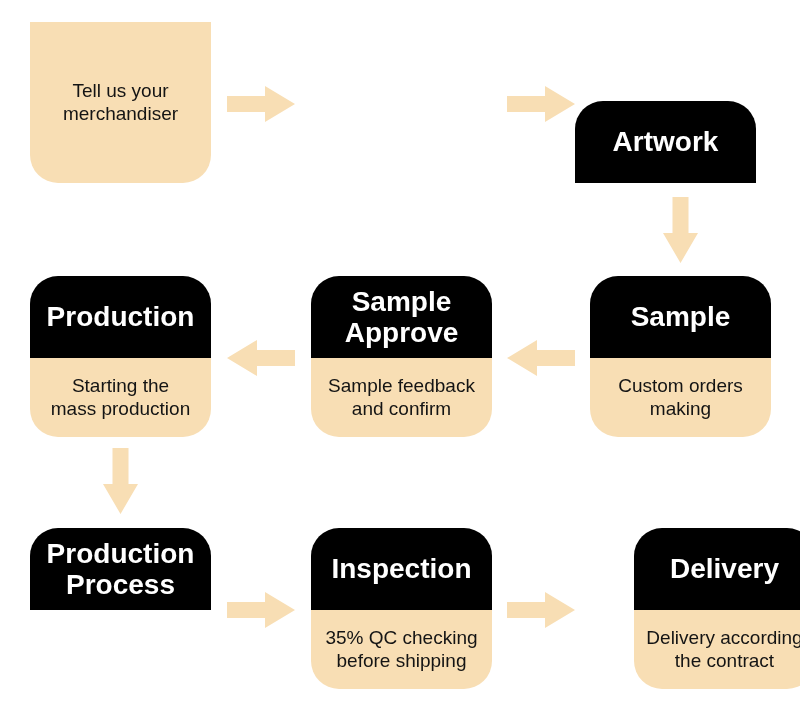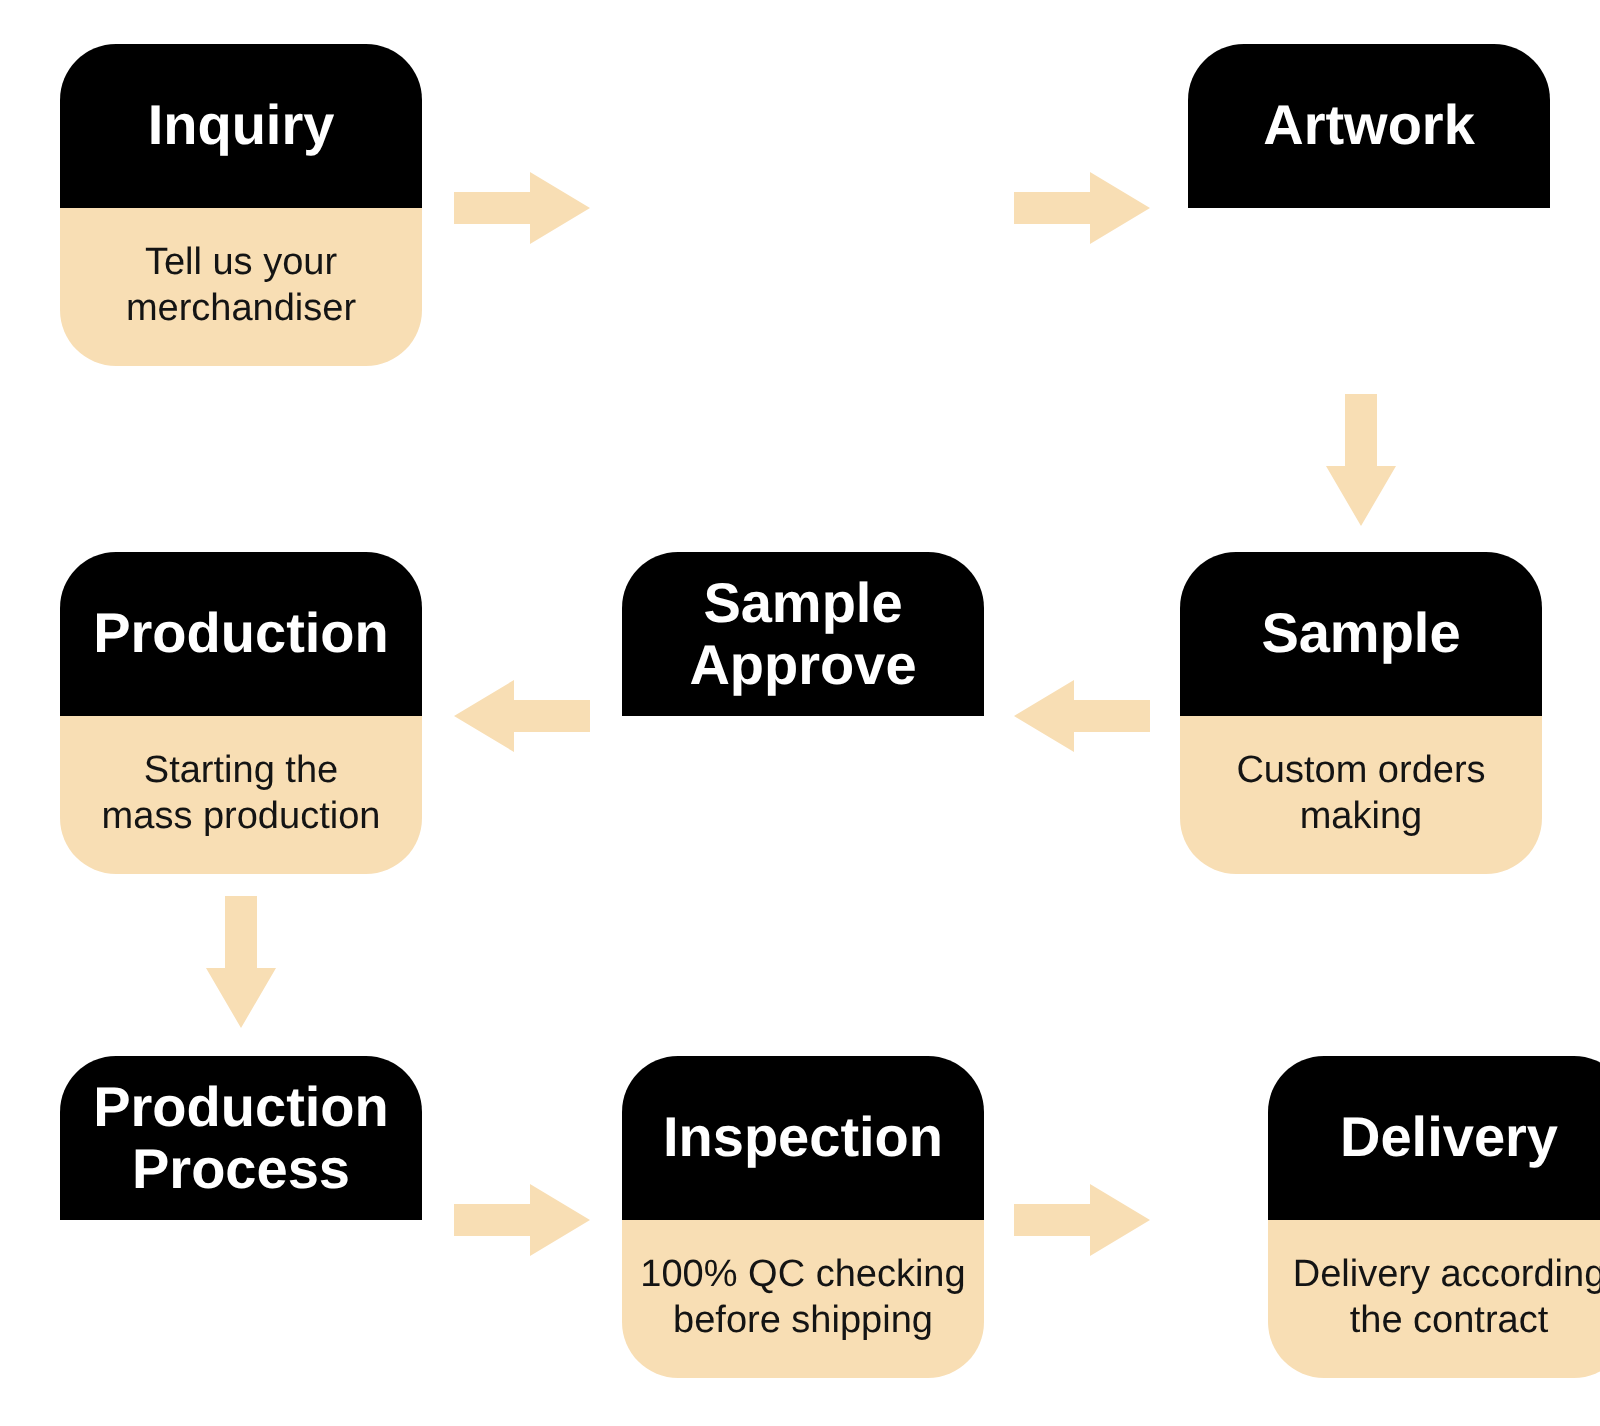--- a/index.html
+++ b/index.html
@@ -45,21 +45,21 @@
     line-height: 1.18;
     color: #141414;
     white-space: pre-line;
     padding: 0 4px;
   }
   .arrow { position: absolute; line-height: 0; }
 
   
   .pos-r1c1 { left: 30px;  top: 22px; }
   .pos-r1c2 { left: 311px; top: 22px; }
-  .pos-r1c3 { left: 594px; top: 22px; }
+  .pos-r1c3 { left: 575px; top: 22px; justify-content: flex-end; }
   .pos-r2c1 { left: 30px;  top: 276px; }
   .pos-r2c2 { left: 311px; top: 276px; }
   .pos-r2c3 { left: 590px; top: 276px; }
   .pos-r3c1 { left: 30px;  top: 528px; }
   .pos-r3c2 { left: 311px; top: 528px; border-radius: 21px; }
   .pos-r3c3 { left: 590px; top: 528px; padding-left: 44px; }
 
   
   .arr-1 { left: 227px; top: 86px;  }
   .arr-2 { left: 507px; top: 86px;  }
@@ -69,50 +69,51 @@
   .arr-6 { left: 103px; top: 448px; }
   .arr-7 { left: 227px; top: 592px; }
   .arr-8 { left: 507px; top: 592px; }
 </style>
 </head>
 <body>
 
 <div class="canvas">
 
   <div class="card pos-r1c1">
-    <div class="card-header">Inquiry</div>
     <div class="card-body">Tell us your
 merchandiser</div>
   </div>
   <div class="card pos-r1c3">
     <div class="card-header">Artwork</div>
   </div>
 
   <div class="card pos-r2c1">
     <div class="card-header">Production</div>
     <div class="card-body">Starting the
 mass production</div>
   </div>
   <div class="card pos-r2c2">
     <div class="card-header">Sample
 Approve</div>
+    <div class="card-body">Sample feedback
+and confirm</div>
   </div>
   <div class="card pos-r2c3">
     <div class="card-header">Sample</div>
     <div class="card-body">Custom orders
 making</div>
   </div>
 
   <div class="card pos-r3c1">
     <div class="card-header">Production
 Process</div>
   </div>
   <div class="card pos-r3c2">
     <div class="card-header">Inspection</div>
-    <div class="card-body">100% QC checking
+    <div class="card-body">35% QC checking
 before shipping</div>
   </div>
   <div class="card pos-r3c3">
     <div class="card-header">Delivery</div>
     <div class="card-body">Delivery according
 the contract</div>
   </div>
 
   <div class="arrow arr-1">
     <svg width="68" height="36" viewBox="0 0 68 36">

